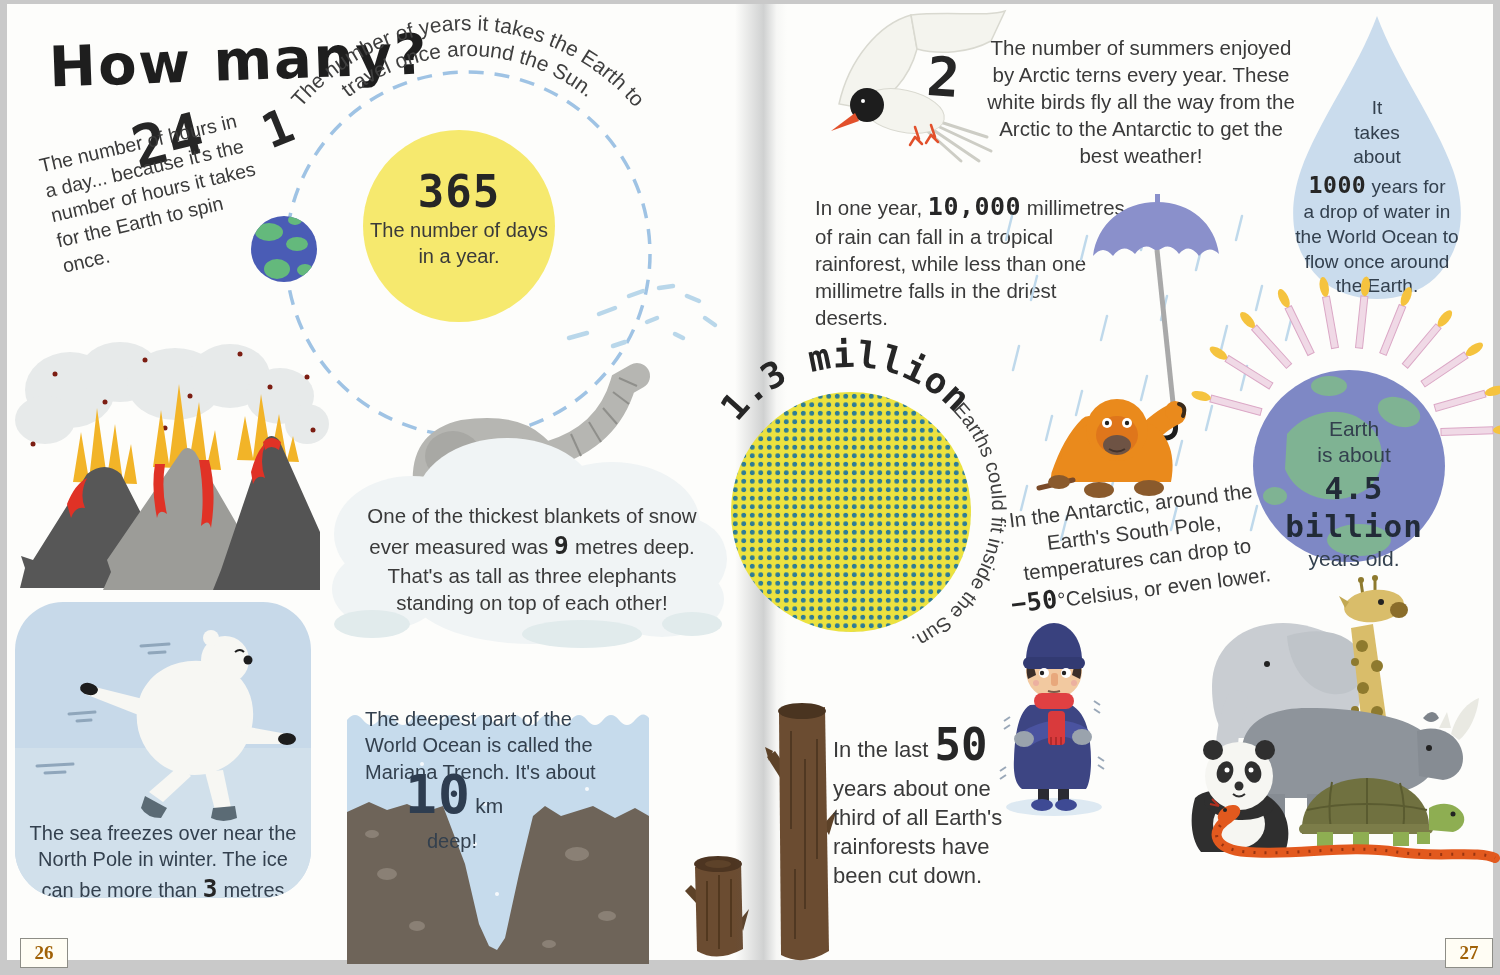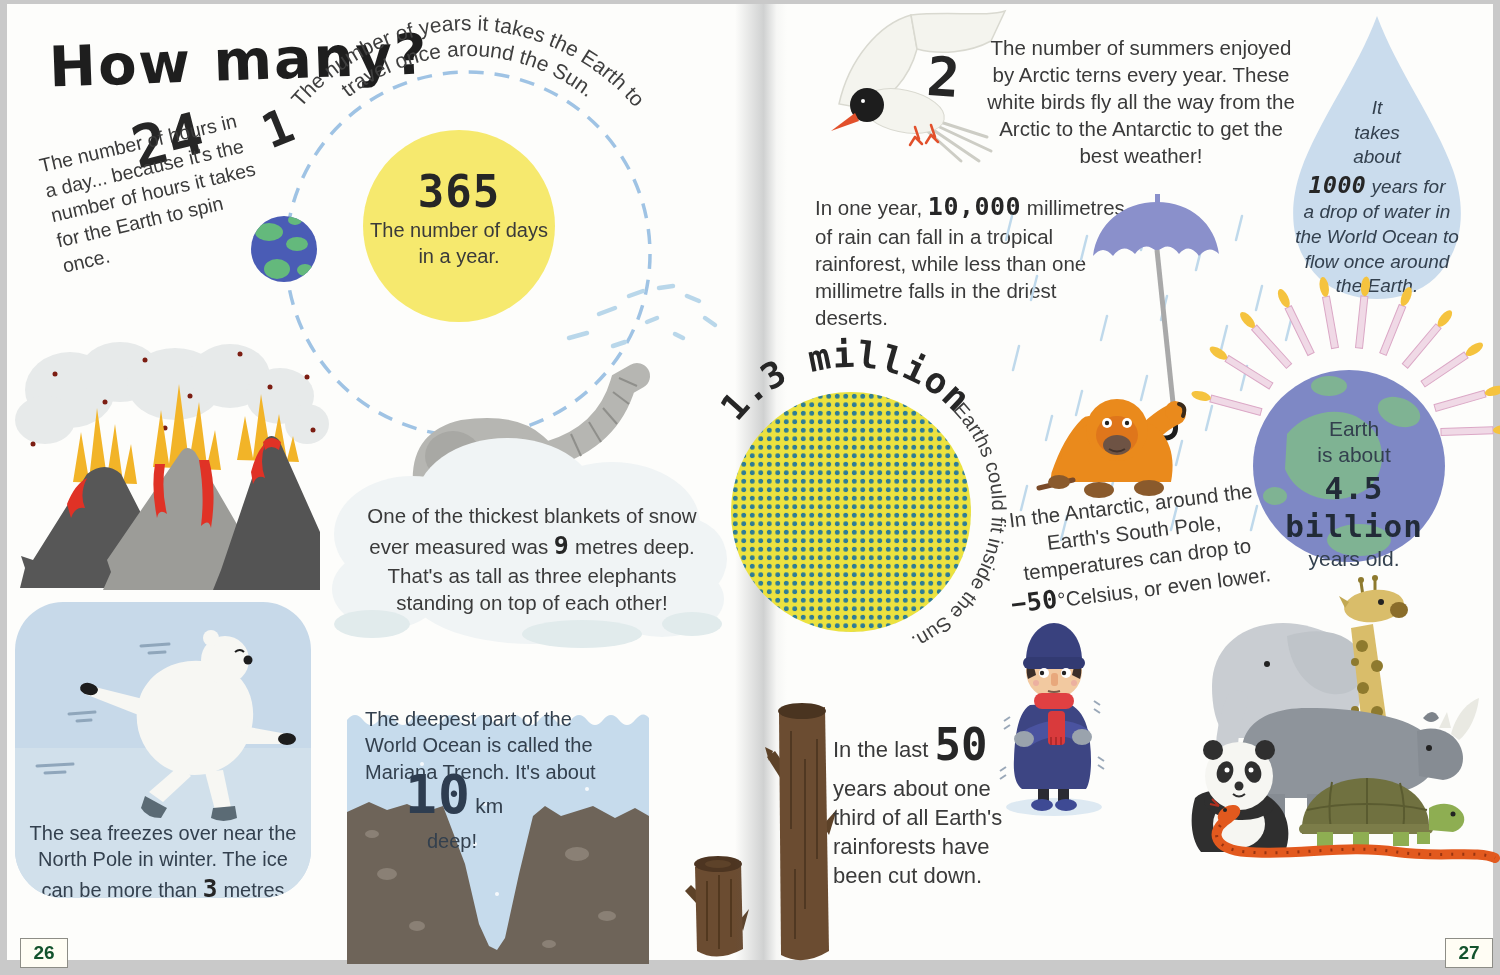--- a/index.html
+++ b/index.html
@@ -8,21 +8,21 @@
   #spread{position:absolute;left:7px;top:4px;width:1486px;height:956px;background:#fdfdfb;}
   .abs{position:absolute;}
   .cap{font-size:19.5px;line-height:1.32;color:#3a3a3a;}
   .navy{color:#33404e;}
   .center{text-align:center;}
   .n{font-family:"DejaVu Sans Mono","Liberation Mono",monospace;font-weight:700;font-size:1.22em;color:#262626;letter-spacing:.5px;}
   .n-lg{font-family:"DejaVu Sans Mono","Liberation Mono",monospace;font-weight:700;font-size:2em;color:#262626;vertical-align:-3px;}
   .stamp{font-family:"DejaVu Sans Mono","Liberation Mono",monospace;font-weight:700;color:#262626;letter-spacing:1px;}
   .title{font-family:"DejaVu Sans",sans-serif;font-weight:800;font-size:56px;color:#1e1e1e;letter-spacing:2px;transform:rotate(-2deg);}
   .pagebox{width:46px;height:28px;border:1.5px solid #8d8d86;background:#fffdf4;
-           font-family:Liberation Sans, sans-serif;font-weight:700;font-size:19px;color:#14532d;
+           font-family:Liberation Serif, serif;font-weight:700;font-size:19px;color:#a16207;
            display:flex;align-items:center;justify-content:center;}
   .arc-text{font-family:"Liberation Sans",sans-serif;fill:#3f3f3f;}
   .rot{transform-origin:left top;}
   .polar-card{background:#c7d9e9;border-radius:48px;overflow:hidden;}
   .ice{position:absolute;left:0;bottom:0;width:100%;height:150px;background:#d1e0eb;}
   .dots-sun{border-radius:50%;background-color:#ece23f;
             background-image:radial-gradient(circle,#2f7d95 2.1px,rgba(0,0,0,0) 2.8px);
             background-size:8.5px 8.5px;}
   .gutter{background:linear-gradient(to right,rgba(90,95,100,0) 0%,rgba(90,95,100,.28) 55%,rgba(120,125,130,.05) 80%,rgba(90,95,100,0) 100%);
           pointer-events:none;}
@@ -253,21 +253,21 @@
   <div class="abs stamp" style="left:920px;top:42px;font-size:54px;transform:rotate(4deg);">2</div>
   <div class="abs cap center" style="left:975px;top:30px;width:318px;font-size:20.5px;">The number of summers enjoyed by Arctic terns every year. These white birds fly all the way from the Arctic to the Antarctic to get the best weather!</div>
 
   <div class="abs cap" style="left:808px;top:186px;width:312px;font-size:20.5px;">
     <span>In one year, </span><span class="n">10,000</span><span> millimetres of rain can fall in a tropical rainforest, while less than one millimetre falls in the driest deserts.</span>
   </div>
 
   <svg class="abs" style="left:1272px;top:6px;" width="196" height="302" viewBox="0 0 196 302">
     <path d="M98,6 C78,60 40,110 22,160 C8,200 12,240 40,268 C70,296 126,296 156,268 C184,240 188,200 174,160 C156,110 118,60 98,6 Z" fill="#cadced"></path>
   </svg>
-  <div class="abs cap navy center" style="left:1284px;top:92px;width:172px;font-size:19px;line-height:1.3;font-style:italic;">
+  <div class="abs cap navy center" style="left:1284px;top:92px;width:172px;font-size:19px;line-height:1.3;">
     <div>It</div>
     <div>takes</div>
     <div>about</div>
     <div><span class="n">1000</span><span> years for</span></div>
     <div>a drop of water in</div>
     <div>the World Ocean to</div>
     <div>flow once around</div>
     <div>the Earth.</div>
   </div>
 

